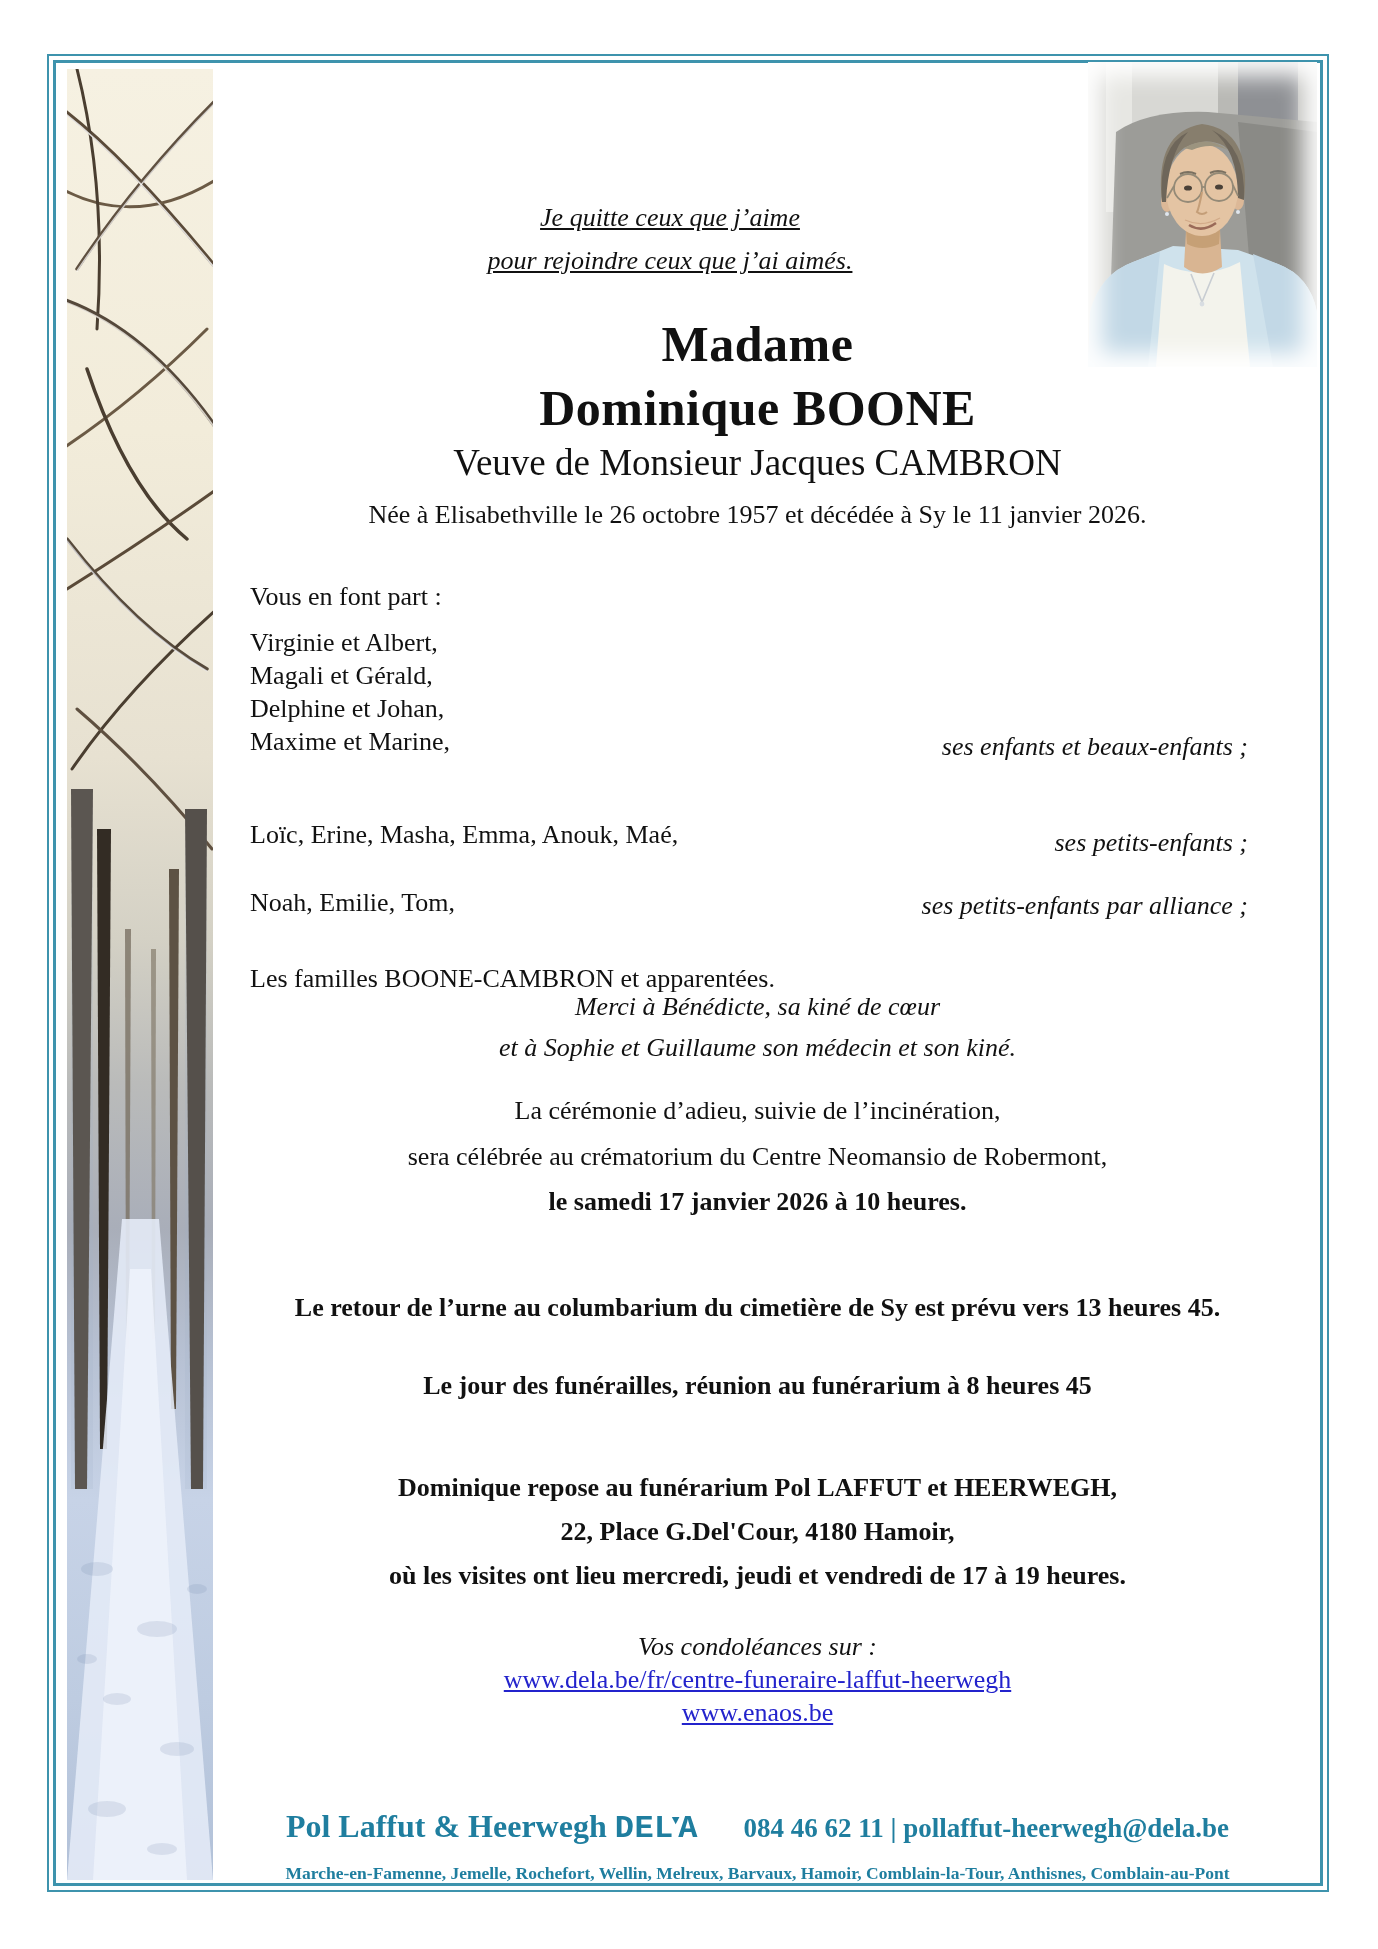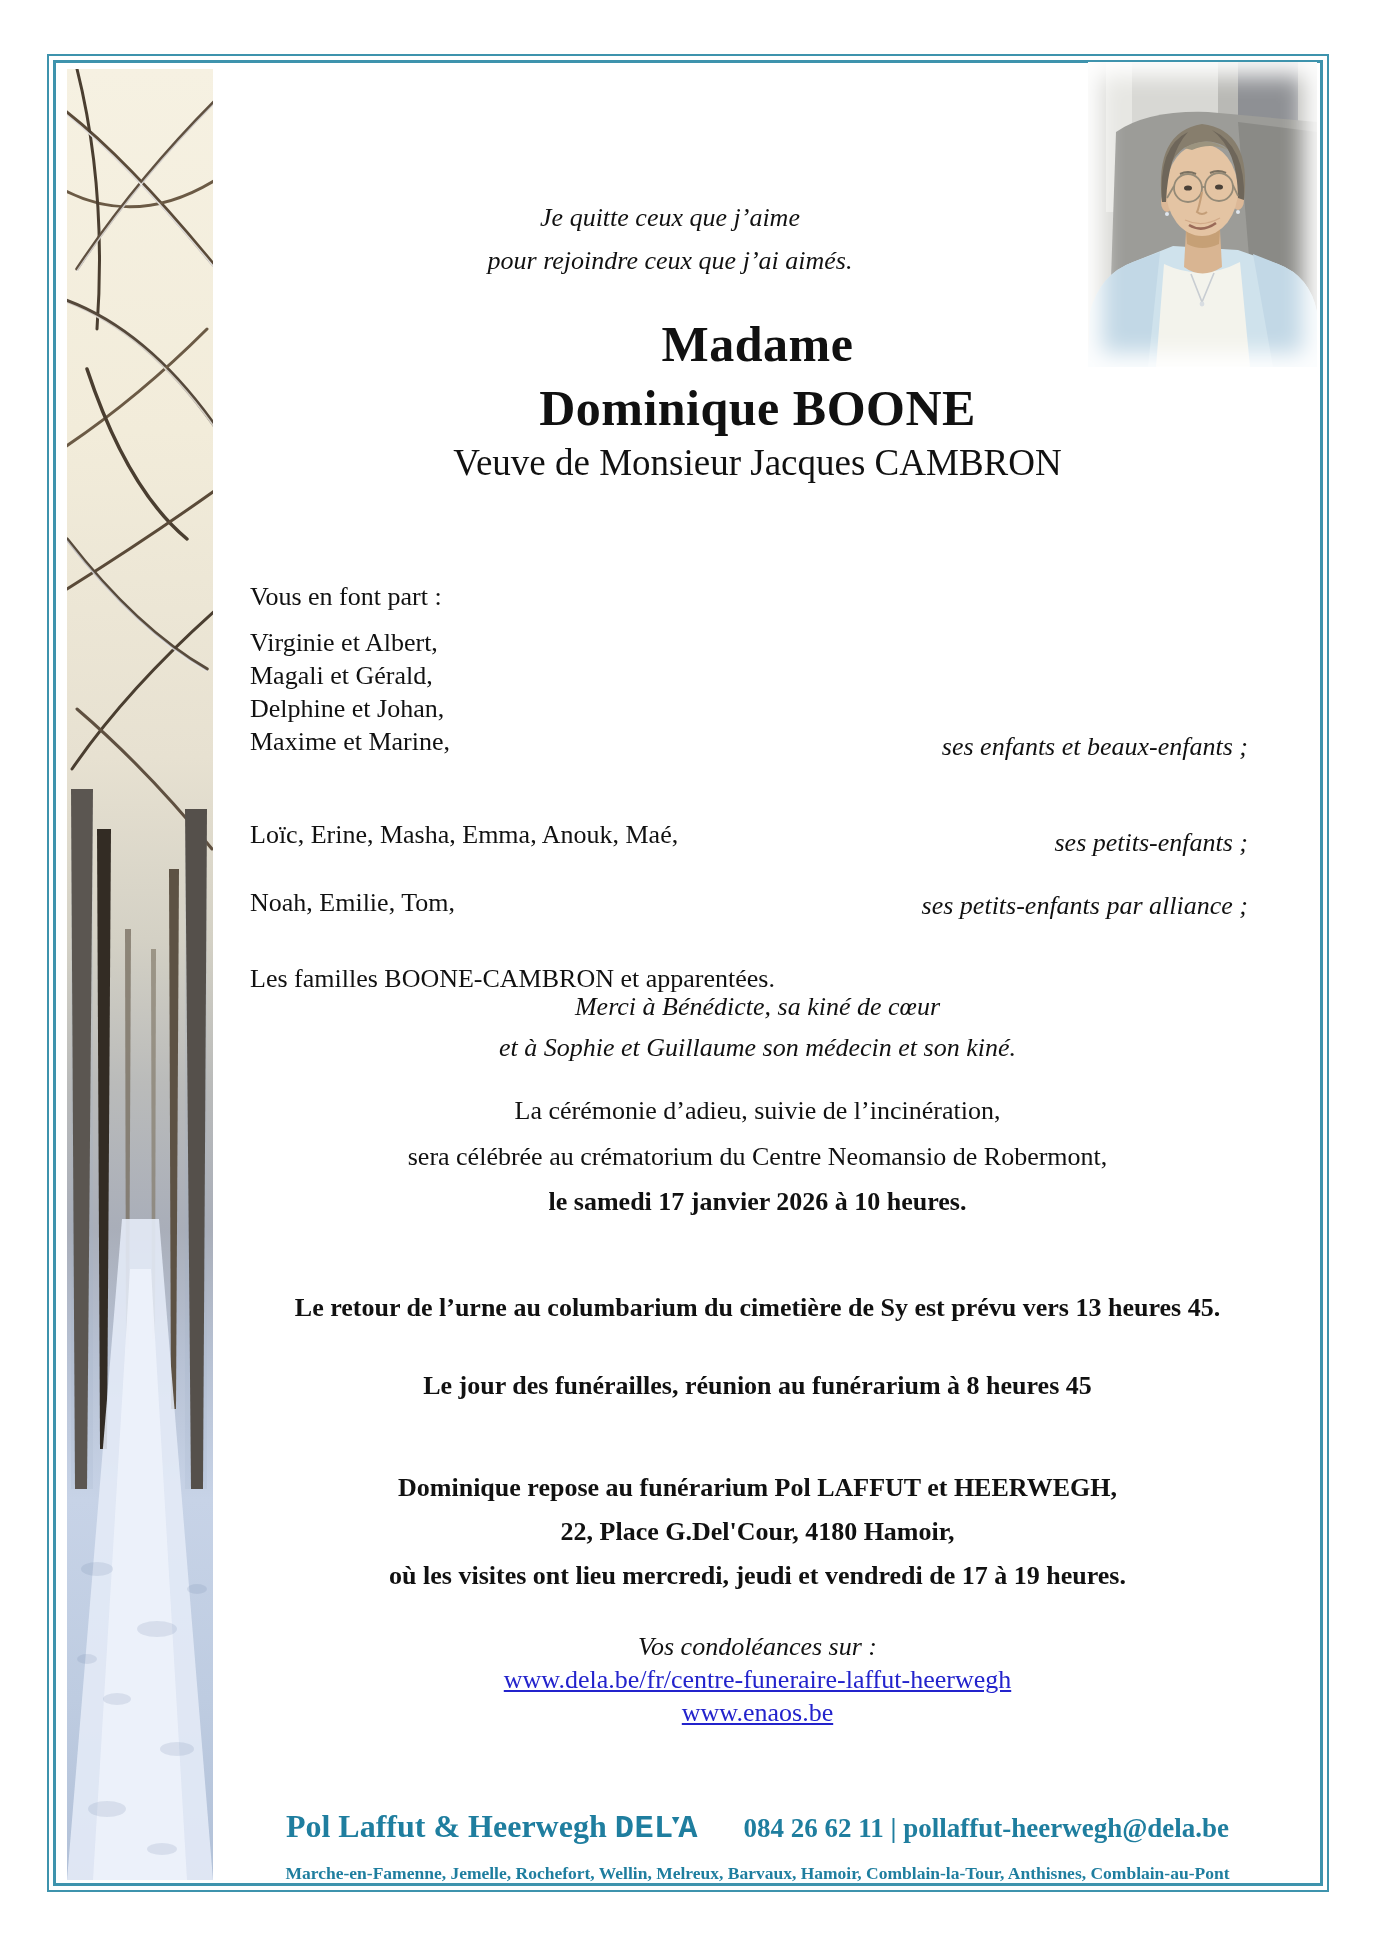--- a/index.html
+++ b/index.html
@@ -25,21 +25,21 @@
   .photo .feather{position:absolute;inset:0;box-shadow:inset 0 0 22px 14px rgba(255,255,255,.97);pointer-events:none;}
 
   
   .blk{position:absolute;left:250px;width:1015px;font-size:26px;line-height:33px;}
   .center{text-align:center;}
   .leftal{text-align:left;margin-top:28px;}
   .rightal{width:998px;text-align:right;}
   .it{font-style:italic;}
   .bd{font-weight:bold;}
 
-  .quote{left:250px;width:840px;top:196px;line-height:43px;font-size:26px;}
+  .quote{left:250px;width:840px;top:196px;line-height:43px;font-size:26px;text-decoration:underline;}
   .madame{top:312px;font-size:50px;line-height:64px;font-weight:bold;letter-spacing:.5px;}
   .veuve{top:440px;font-size:37px;line-height:46px;}
   .nee{top:498px;line-height:34px;}
   .vous{top:552px;}
   .names{top:598px;line-height:33px;}
   .label1{top:730px;}
   .loic{top:790px;}
   .label2{top:826px;}
   .noah{top:858px;}
   .label3{top:889px;}
@@ -191,20 +191,21 @@
   <div class="blk quote center it">
     <div>Je quitte ceux que j’aime</div>
     <div>pour rejoindre ceux que j’ai aimés.</div>
   </div>
 
   <div class="blk madame center">
     <div>Madame</div>
     <div>Dominique BOONE</div>
   </div>
   <div class="blk veuve center">Veuve de Monsieur Jacques CAMBRON</div>
+  <div class="blk nee center">Née à Elisabethville le 26 octobre 1957 et décédée à Sy le 11 janvier 2026.</div>
 
   <div class="blk vous leftal">Vous en font part :</div>
 
   <div class="blk names leftal">
     <div>Virginie et Albert,</div>
     <div>Magali et Gérald,</div>
     <div>Delphine et Johan,</div>
     <div>Maxime et Marine,</div>
   </div>
   <div class="blk label1 rightal it">ses enfants et beaux-enfants ;</div>
@@ -246,21 +247,21 @@
     <div><a href="#" title="www.enaos.be">www.enaos.be</a></div>
   </div>
 
   <div class="footer">
     <div class="logoline">
       <span>Pol Laffut &amp; Heerwegh</span>
       <span class="brand">
         <span>DEL</span><span class="dela-tri">▼</span><span>A</span>
       </span>
       <span class="contact">
-        <span>084 26 62 11</span>
+        <span>084 46 62 11</span>
         <span>|</span>
         <span>pollaffut-heerwegh@dela.be</span>
       </span>
     </div>
     <div class="towns">Marche-en-Famenne, Jemelle, Rochefort, Wellin, Melreux, Barvaux, Hamoir, Comblain-la-Tour, Anthisnes, Comblain-au-Pont</div>
   </div>
 
 </div>
 
 </body></html>

